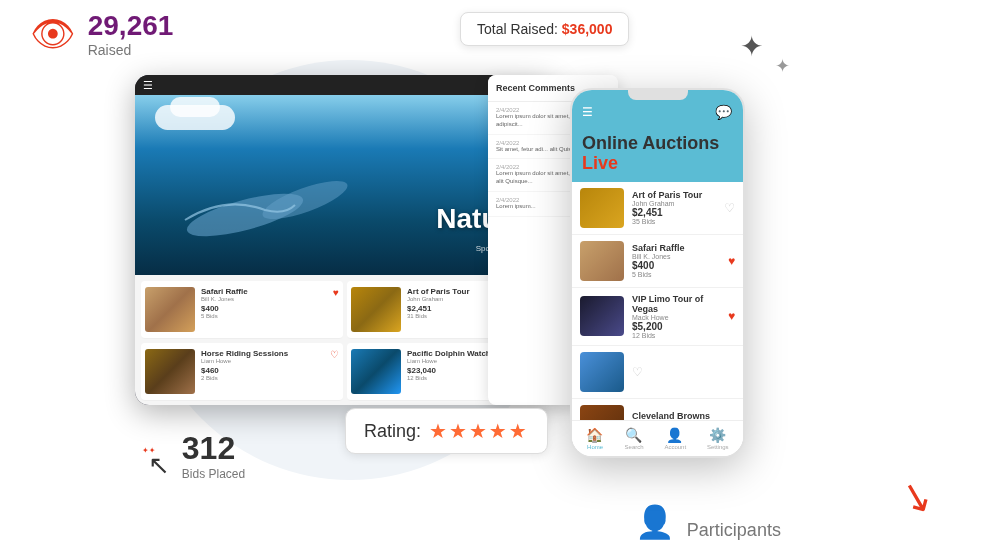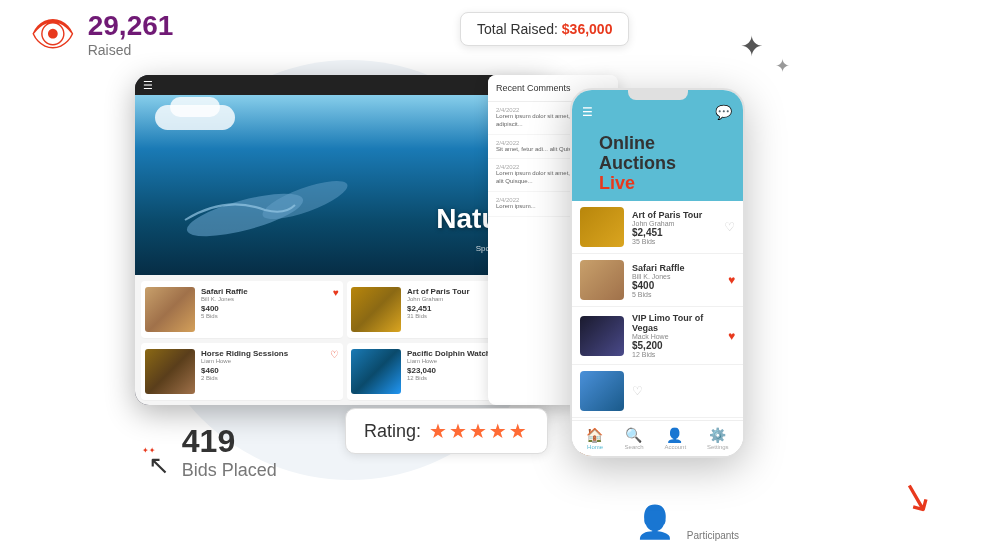--- a/index.html
+++ b/index.html
@@ -236,21 +236,21 @@
       overflow: hidden;
     }
     .comments-header {
       background: #fff;
       padding: 6px 8px;
       border-bottom: 1px solid #eee;
       display: flex;
       justify-content: space-between;
       align-items: center;
     }
-    .comments-title { font-size: 9px; font-weight: 400; color: #333; }
+    .comments-title { font-size: 9px; font-weight: 700; color: #333; }
     .comments-dots { font-size: 12px; color: #999; letter-spacing: 1px; }
     .comment-item {
       padding: 5px 8px;
       border-bottom: 1px solid #f5f5f5;
     }
     .comment-date { font-size: 6px; color: #aaa; }
     .comment-text { font-size: 6px; color: #666; line-height: 1.3; }
 
     
     .phone {
@@ -280,21 +280,21 @@
     .phone-header {
       background: #5bbcd4;
       padding: 14px 10px 8px;
       display: flex;
       justify-content: space-between;
       align-items: center;
     }
     .phone-hamburger { color: #fff; font-size: 12px; }
     .phone-chat-icon { color: #fff; font-size: 14px; }
     .phone-title-block {
-      padding: 6px 27px 8px;
+      padding: 6px 10px 8px;
       background: #5bbcd4;
     }
     .phone-title-main {
       font-size: 18px;
       font-weight: 800;
       color: #333;
       line-height: 1.1;
     }
     .phone-title-live {
       font-size: 18px;
@@ -365,21 +365,21 @@
       display: flex;
       align-items: flex-end;
       gap: 12px;
     }
     .stat-bids-text .stat-number {
       font-size: 32px;
       font-weight: 700;
       color: #333;
     }
     .stat-bids-text .stat-label {
-      font-size: 18px;
+      font-size: 12px;
       color: #777;
     }
 
     
     .rating-box {
       position: absolute;
       bottom: 95px;
       left: 345px;
       background: #fff;
       border: 1.5px solid #ddd;
@@ -406,21 +406,21 @@
     .person-icon {
       font-size: 32px;
       color: #e8391d;
     }
     .stat-participants-text .stat-number {
       font-size: 32px;
       font-weight: 700;
       color: #333;
     }
     .stat-participants-text .stat-label {
-      font-size: 10px;
+      font-size: 18px;
       color: #777;
       margin-top: 29px;
     }
 
     
     .arrow-decoration {
       position: absolute;
       bottom: 30px;
       left: 900px;
       font-size: 40px;
@@ -650,21 +650,21 @@
     </div>
   </div>
 </div>
 
 <div class="stat-bids">
   <div style="position:relative;">
     <span style="font-size:8px;color:#e8391d;position:absolute;top:-4px;left:-6px;">✦✦</span>
     <span style="font-size:26px;color:#333;">↖</span>
   </div>
   <div class="stat-bids-text">
-    <div class="stat-number">419</div>
+    <div class="stat-number">312</div>
     <div class="stat-label">Bids Placed</div>
   </div>
 </div>
 
 <div class="rating-box">
   <span class="rating-label">Rating:</span>
   <span class="stars">★★★★★</span>
 </div>
 
 <div class="stat-participants">

